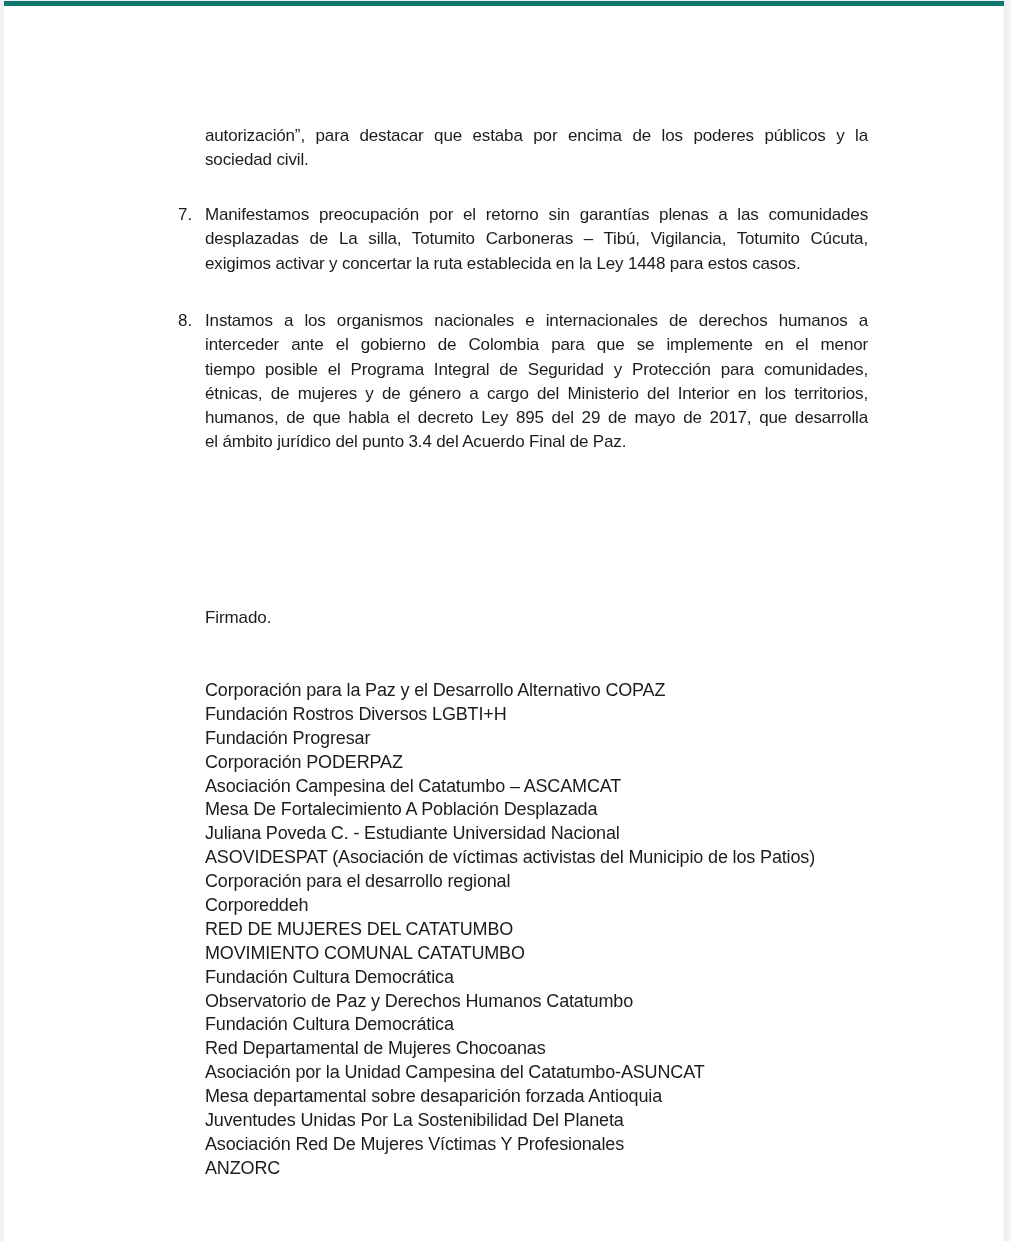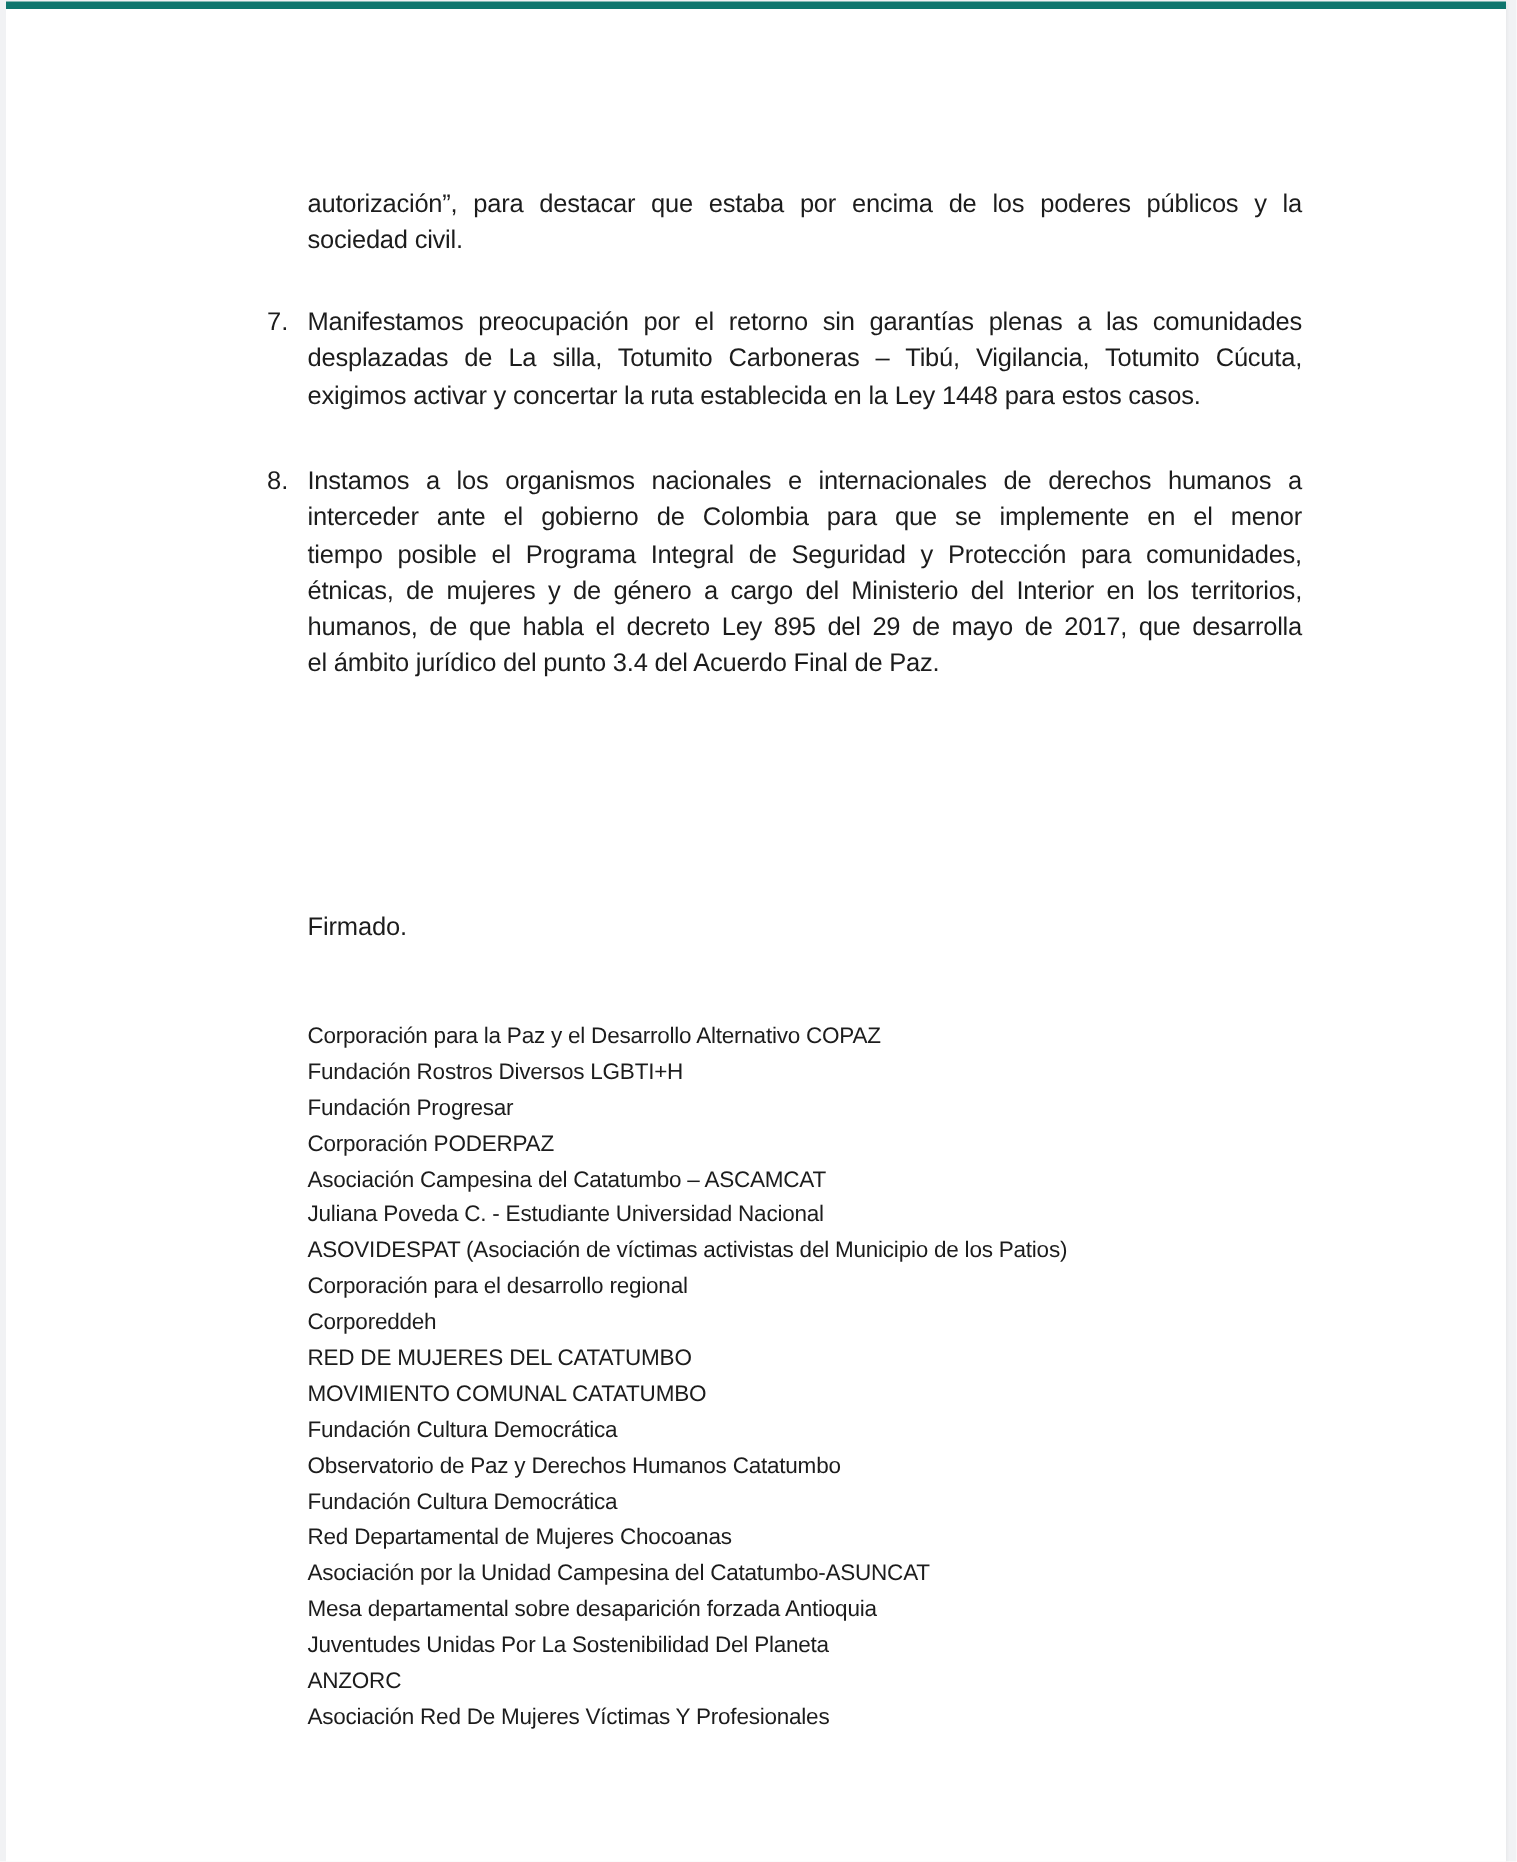--- a/index.html
+++ b/index.html
@@ -60,21 +60,21 @@
   }
   .signers {
     position: absolute;
     left: 201px;
     top: 673px;
     margin: 0;
     padding: 0;
     list-style: none;
   }
   .signers li {
-    font-size: 15px;
+    font-size: 18px;
     line-height: 23.9px;
     height: 23.9px;
     color: #1c1c1c;
     white-space: nowrap;
     letter-spacing: -0.15px;
   }
 </style>
 </head>
 <body>
 
@@ -104,30 +104,31 @@
 
 
   <span class="text" style="left:201px; top:600px;">Firmado.</span>
 
   <ul class="signers">
     <li>Corporación para la Paz y el Desarrollo Alternativo COPAZ</li>
     <li>Fundación Rostros Diversos LGBTI+H</li>
     <li>Fundación Progresar</li>
     <li>Corporación PODERPAZ</li>
     <li>Asociación Campesina del Catatumbo – ASCAMCAT</li>
+    <li>Mesa De Fortalecimiento A Población Desplazada</li>
     <li>Juliana Poveda C. - Estudiante Universidad Nacional</li>
     <li>ASOVIDESPAT (Asociación de víctimas activistas del Municipio de los Patios)</li>
     <li>Corporación para el desarrollo regional</li>
     <li>Corporeddeh</li>
     <li>RED DE MUJERES DEL CATATUMBO</li>
     <li>MOVIMIENTO COMUNAL CATATUMBO</li>
     <li>Fundación Cultura Democrática</li>
     <li>Observatorio de Paz y Derechos Humanos Catatumbo</li>
     <li>Fundación Cultura Democrática</li>
     <li>Red Departamental de Mujeres Chocoanas</li>
     <li>Asociación por la Unidad Campesina del Catatumbo-ASUNCAT</li>
     <li>Mesa departamental sobre desaparición forzada Antioquia</li>
     <li>Juventudes Unidas Por La Sostenibilidad Del Planeta</li>
+    <li>Asociación Red De Mujeres Víctimas Y Profesionales</li>
     <li>ANZORC</li>
-    <li>Asociación Red De Mujeres Víctimas Y Profesionales</li>
   </ul>
 
 </div>
 
 </body></html>

